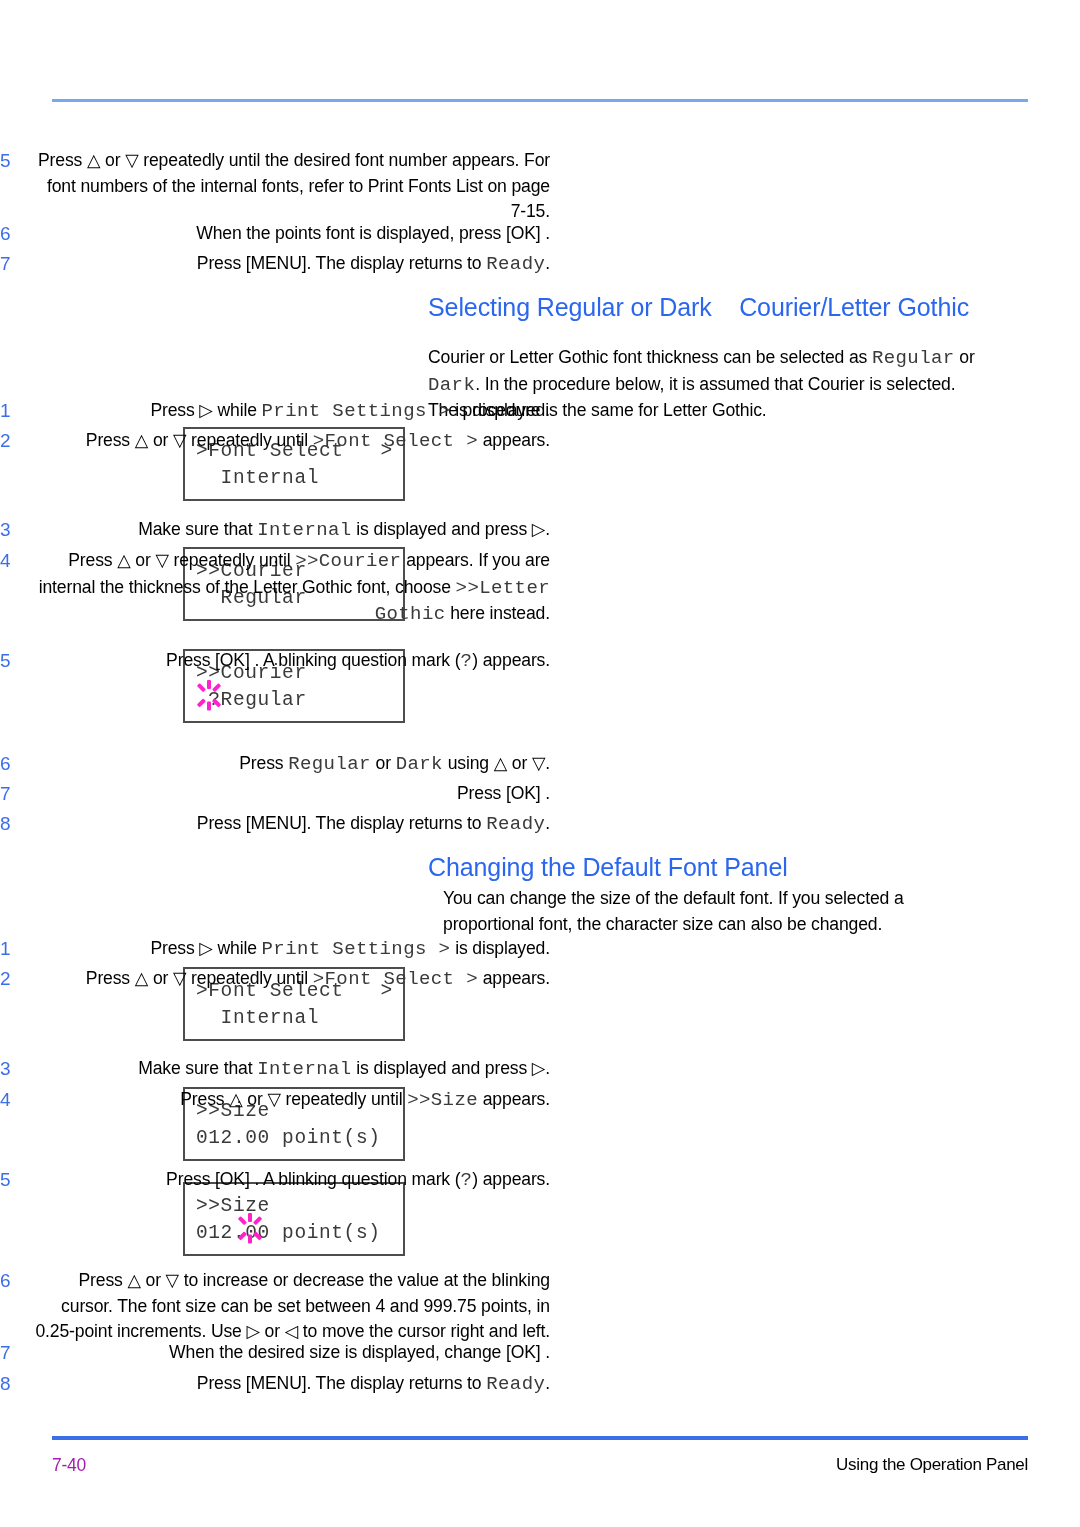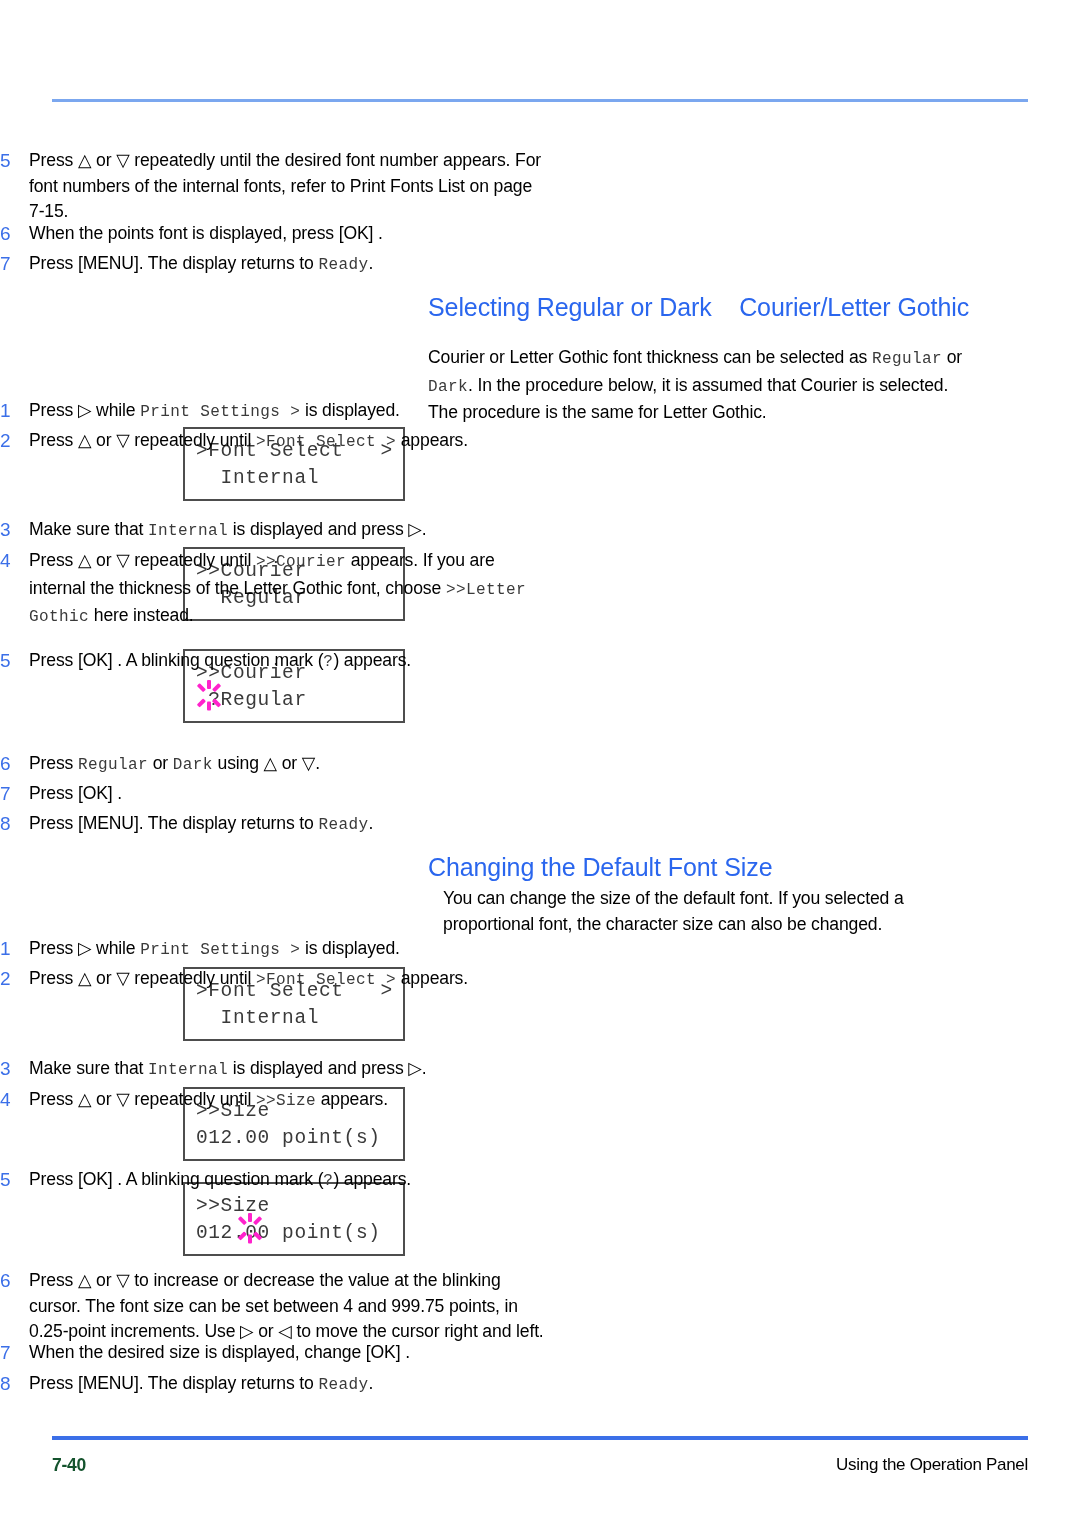--- a/index.html
+++ b/index.html
@@ -33,23 +33,23 @@
     height: 4px;
     background: #3b6fe8;
   }
 
   
   .footer-page {
     position: absolute;
     left: 52px;
     top: 1455px;
     font-size: 17.5px;
-    font-weight: bold;
+    font-weight: normal;
     letter-spacing: -0.3px;
-    color: #14532d;
+    color: #a21caf;
   }
   .footer-title {
     position: absolute;
     right: 52px;
     top: 1455px;
     font-size: 17px;
     letter-spacing: -0.3px;
     color: #000;
   }
 
@@ -112,38 +112,39 @@
     top: 0;
     width: 22px;
     color: #3b6fe8;
     font-size: 19px;
     font-weight: normal;
     text-align: left;
   }
   .step .body {
     margin-left: 29px;
     display: block;
+    text-align: right;
   }
   .para {
     position: absolute;
     width: 550px;
     font-size: 17.6px;
     line-height: 25.5px;
     letter-spacing: -0.15px;
   }
   .heading {
     position: absolute;
     color: #2a66ee;
     font-size: 25px;
     letter-spacing: -0.1px;
     white-space: pre;
   }
   .mono {
     font-family: "Liberation Mono", "DejaVu Sans Mono", monospace;
-    font-size: 16px;
+    font-size: 19px;
     letter-spacing: 0.4px;
     color: #3a3a3a;
   }
 </style>
 </head>
 <body>
 
 <div class="rule-top"></div>
 <div class="rule-bottom"></div>
 
@@ -248,21 +249,21 @@
 <div class="step" style="top:781px;">
   <span class="num">7</span>
   <span class="body">Press [OK] .</span>
 </div>
 
 <div class="step" style="top:811px;">
   <span class="num">8</span>
   <span class="body"><span>Press [MENU]. The display returns to </span><span class="mono">Ready</span><span>.</span></span>
 </div>
 
-<div class="heading" style="left:428px; top:853px;">Changing the Default Font Size</div>
+<div class="heading" style="left:428px; top:853px;">Changing the Default Font Panel</div>
 
 <div class="para" style="left:404px; top:886px;margin-left:39px;">You can change the size of the default font. If you selected a proportional font, the character size can also be changed.</div>
 
 <div class="step" style="top:936px;">
   <span class="num">1</span>
   <span class="body"><span>Press ▷ while </span><span class="mono">Print Settings &gt;</span><span> is displayed.</span></span>
 </div>
 
 <div class="step" style="top:966px;">
   <span class="num">2</span>

